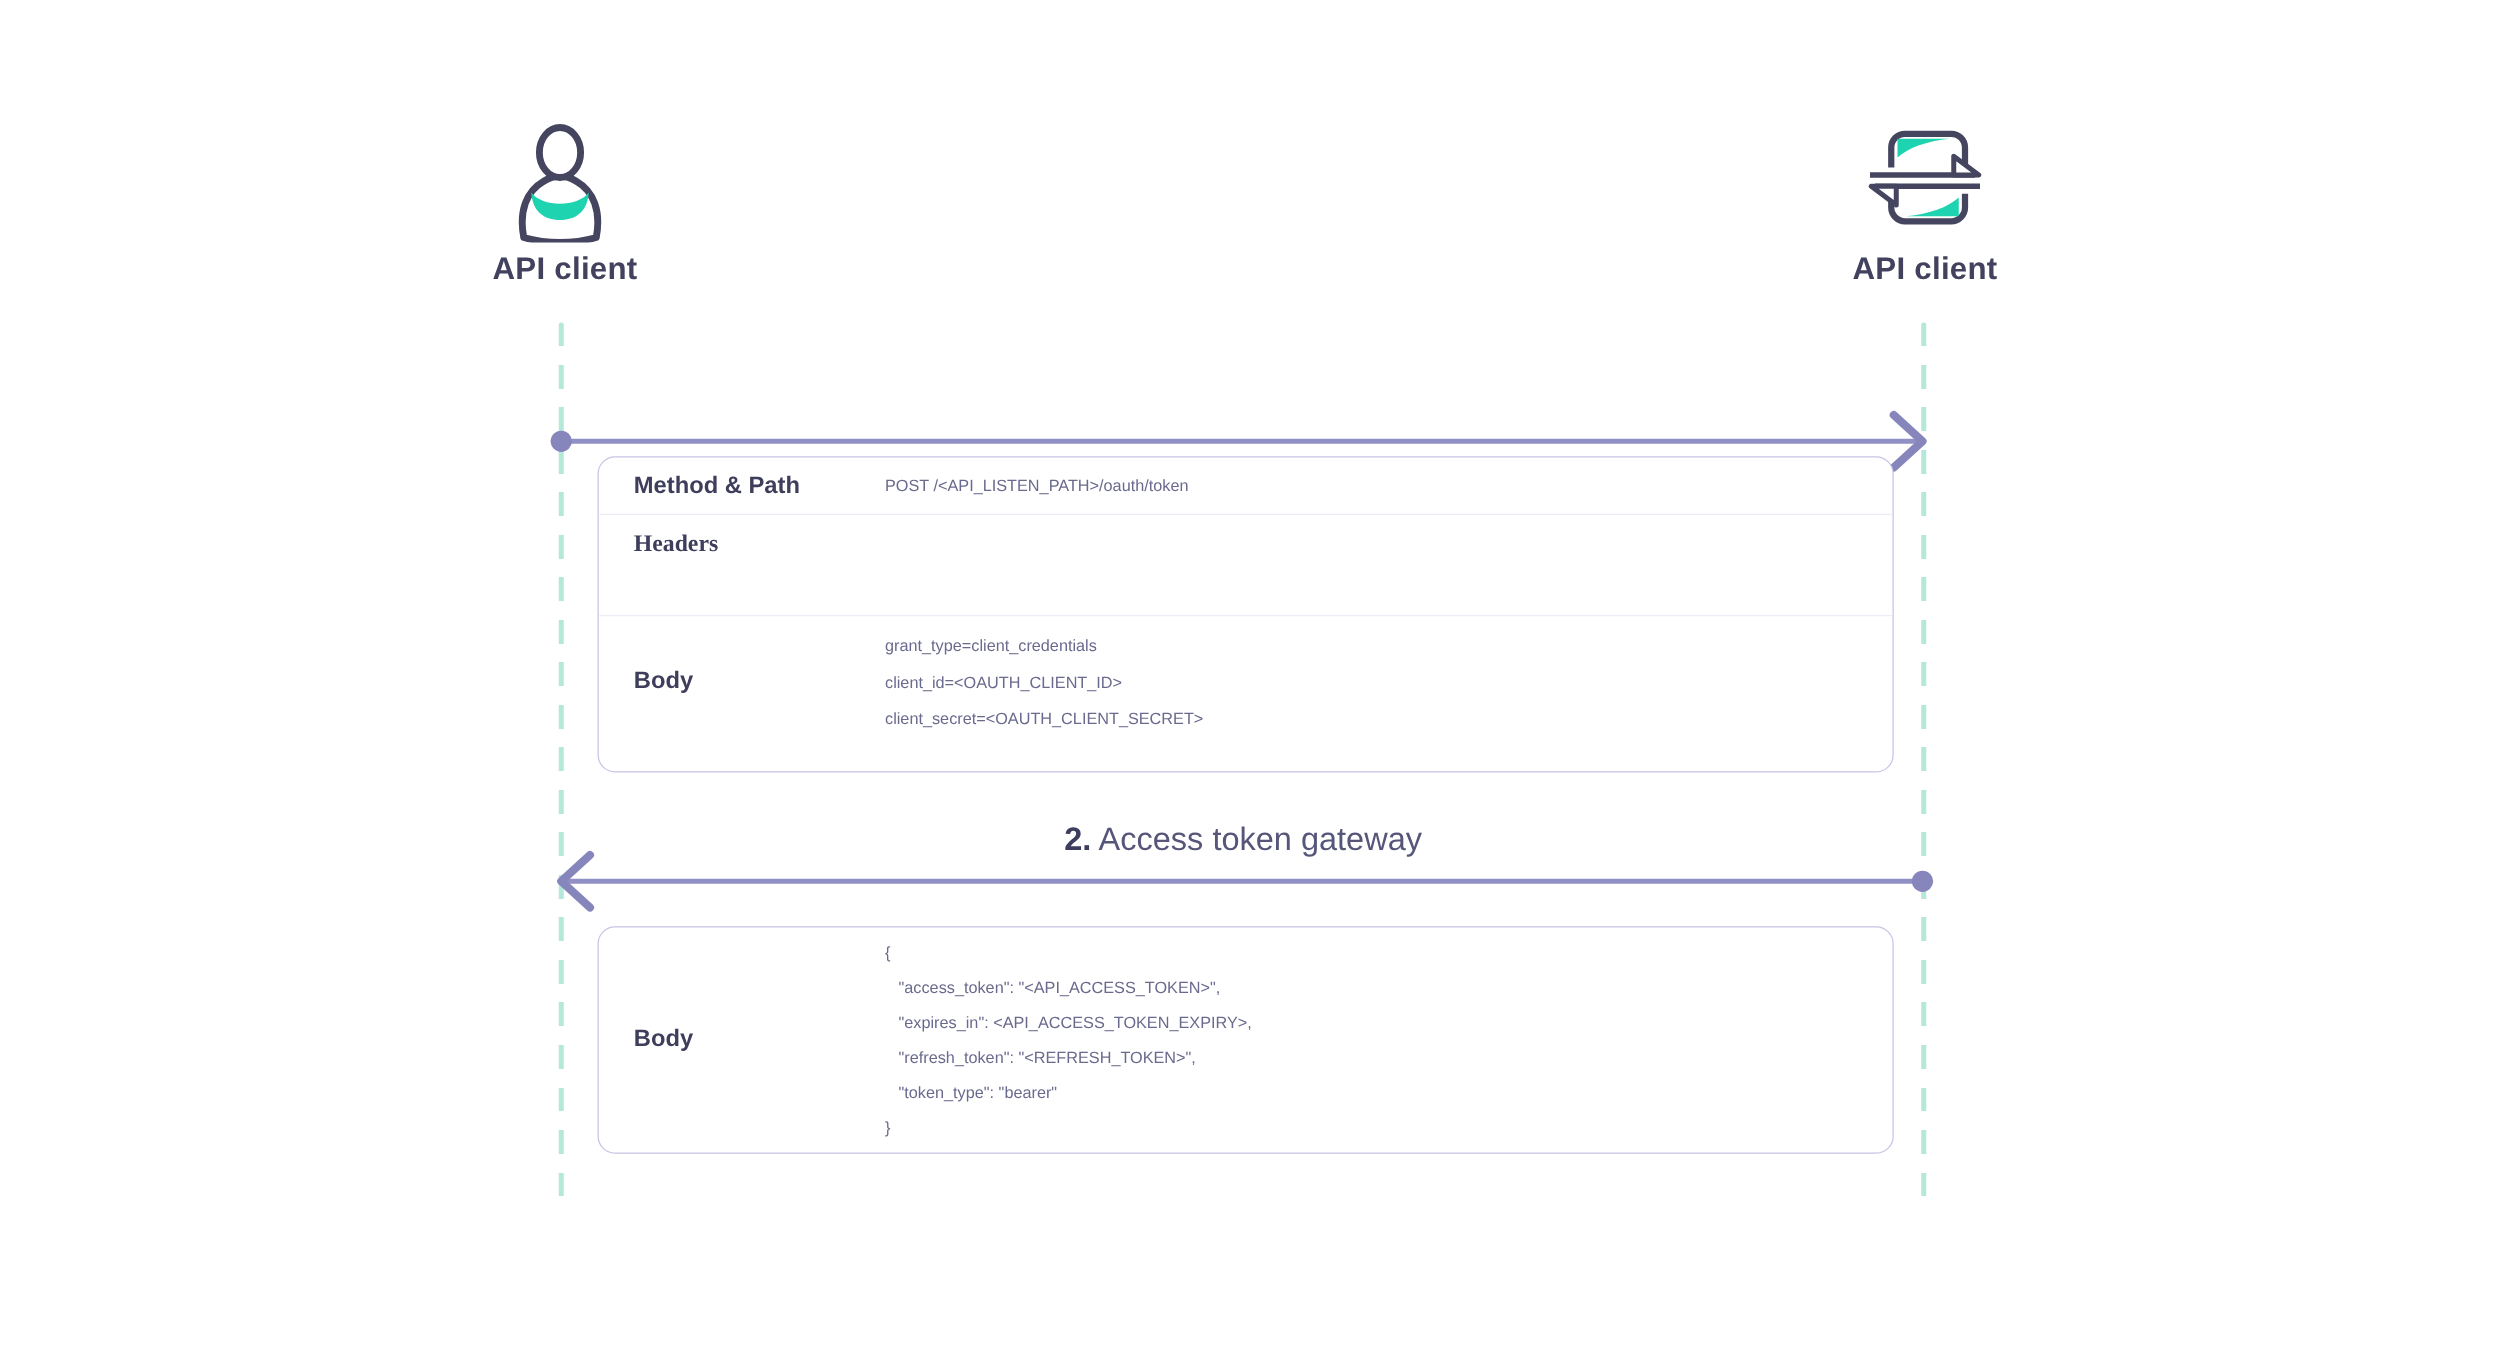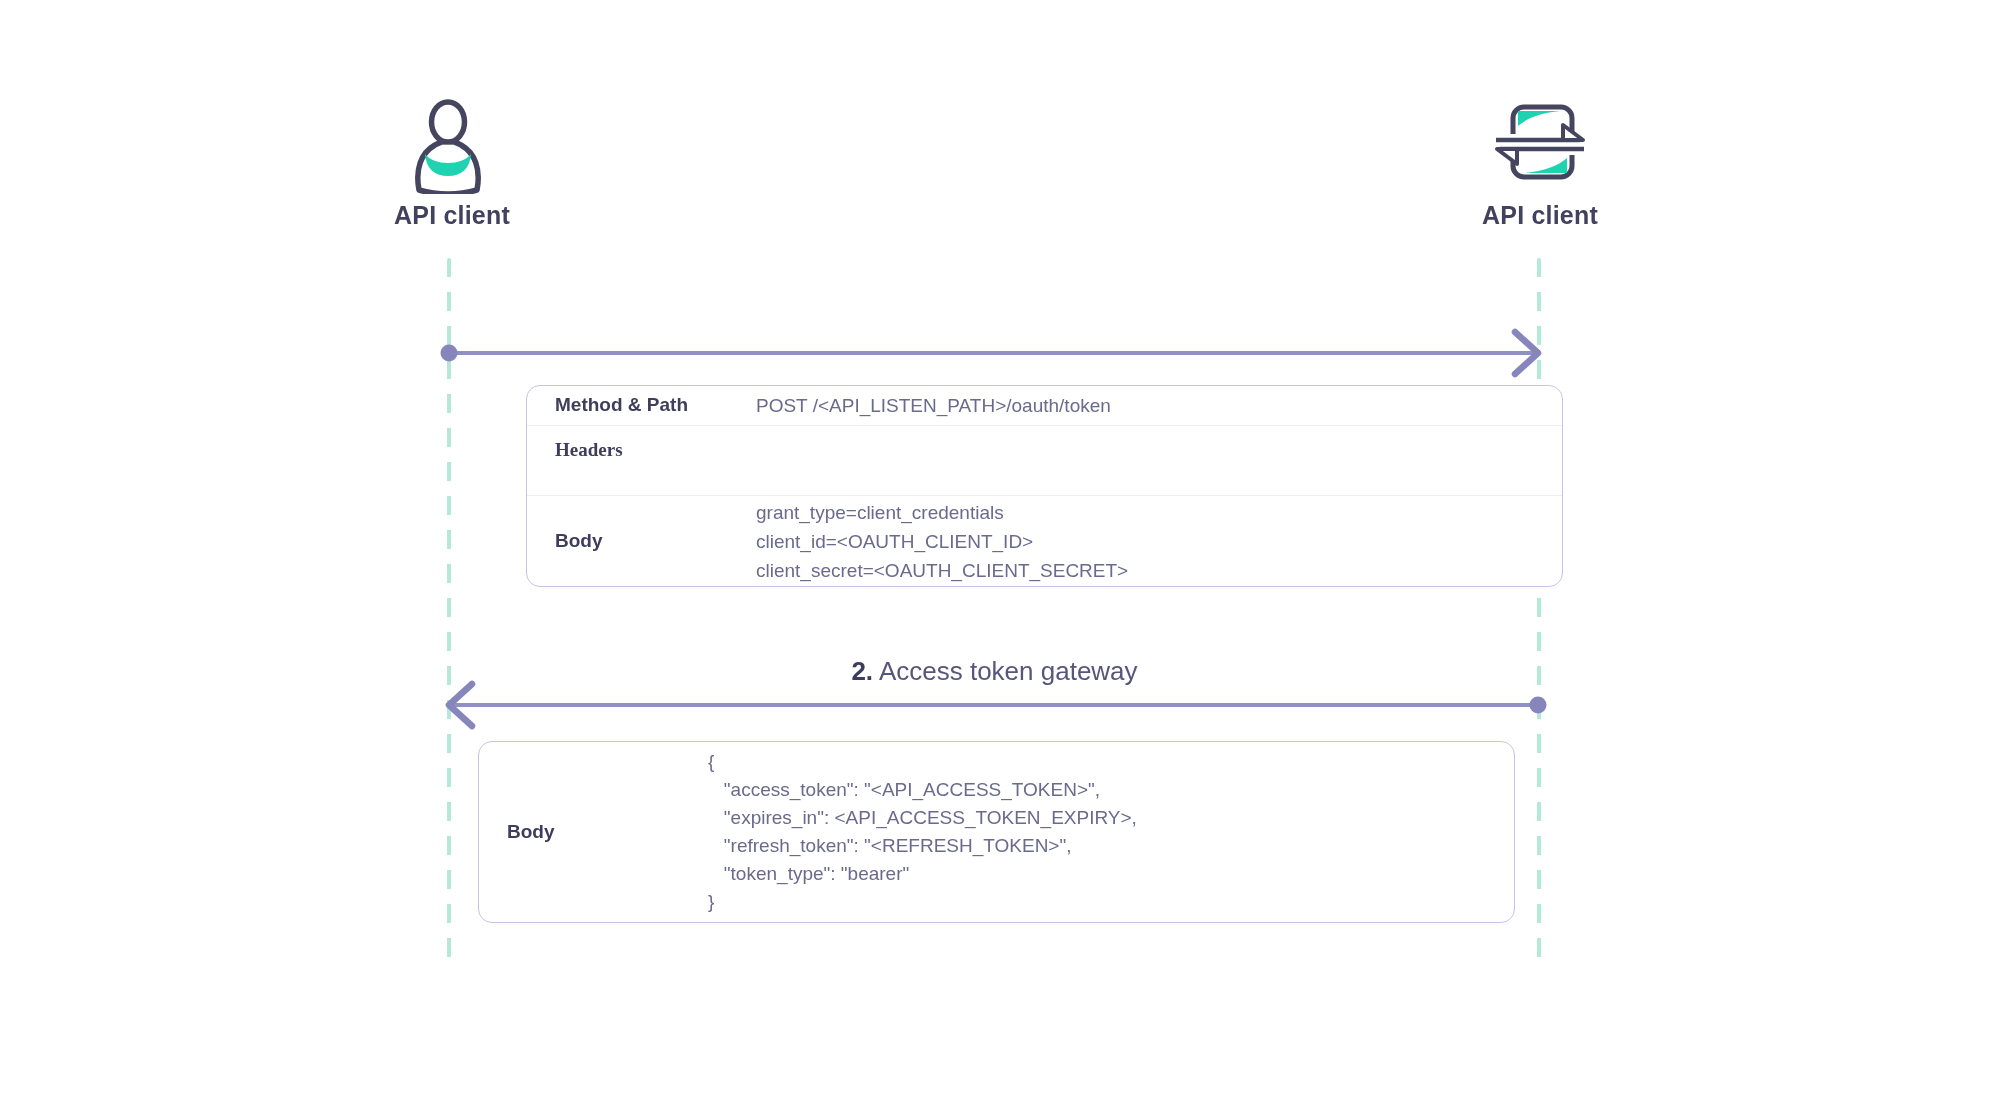--- a/index.html
+++ b/index.html
@@ -37,21 +37,21 @@
   }
   .t-row{display:flex;box-sizing:border-box;}
   .t-row + .t-row{border-top:1.5px solid #edecf7;}
   .t-label{
     width:229px;box-sizing:border-box;padding-left:28px;flex:none;
     display:flex;align-items:center;
     font-size:19px;font-weight:bold;color:#3e3e5c;
   }
   .t-value{
     flex:1;display:flex;align-items:center;
-    font-size:19px;color:#6a6a8e;line-height:29px;white-space:pre-line;
+    font-size:13px;color:#6a6a8e;line-height:29px;white-space:pre-line;
   }
   .t-value.pre{white-space:pre;line-height:28px;}
   .row-h45{height:45px;}
   .row-h81{height:81px;}
   .row-h105{height:105px;}
   .row-h179{height:179px;}
   .top-label{align-items:flex-start;padding-top:13px;font-family:Liberation Serif, serif;}
 </style>
 </head>
 <body>
@@ -80,21 +80,21 @@
   <div class="lifeline" style="left:447px;"></div>
   <div class="lifeline" style="left:1537px;"></div>
 
 
   <svg class="abs" style="left:438px;top:325px;" width="1124" height="56" viewBox="0 0 1124 56" aria-hidden="true">
     <line x1="11" y1="28" x2="1096" y2="28" stroke="#9090c5" stroke-width="4"></line>
     <circle cx="11" cy="28" r="8.5" fill="#8686bd"></circle>
     <polyline points="1077,7 1100,28 1077,49" fill="none" stroke="#8686bd" stroke-width="6.5" stroke-linecap="round" stroke-linejoin="round"></polyline>
   </svg>
 
-  <div class="info-table" style="top:385px;height:202px;margin-left:48px;">
+  <div class="info-table" style="top:365px;height:253px;">
     <div class="t-row row-h45">
       <div class="t-label">Method &amp; Path</div>
       <div class="t-value">POST /&lt;API_LISTEN_PATH&gt;/oauth/token</div>
     </div>
     <div class="t-row row-h81">
       <div class="t-label top-label">Headers</div>
     </div>
     <div class="t-row row-h105">
       <div class="t-label">Body</div>
       <div class="t-value">grant_type=client_credentials

